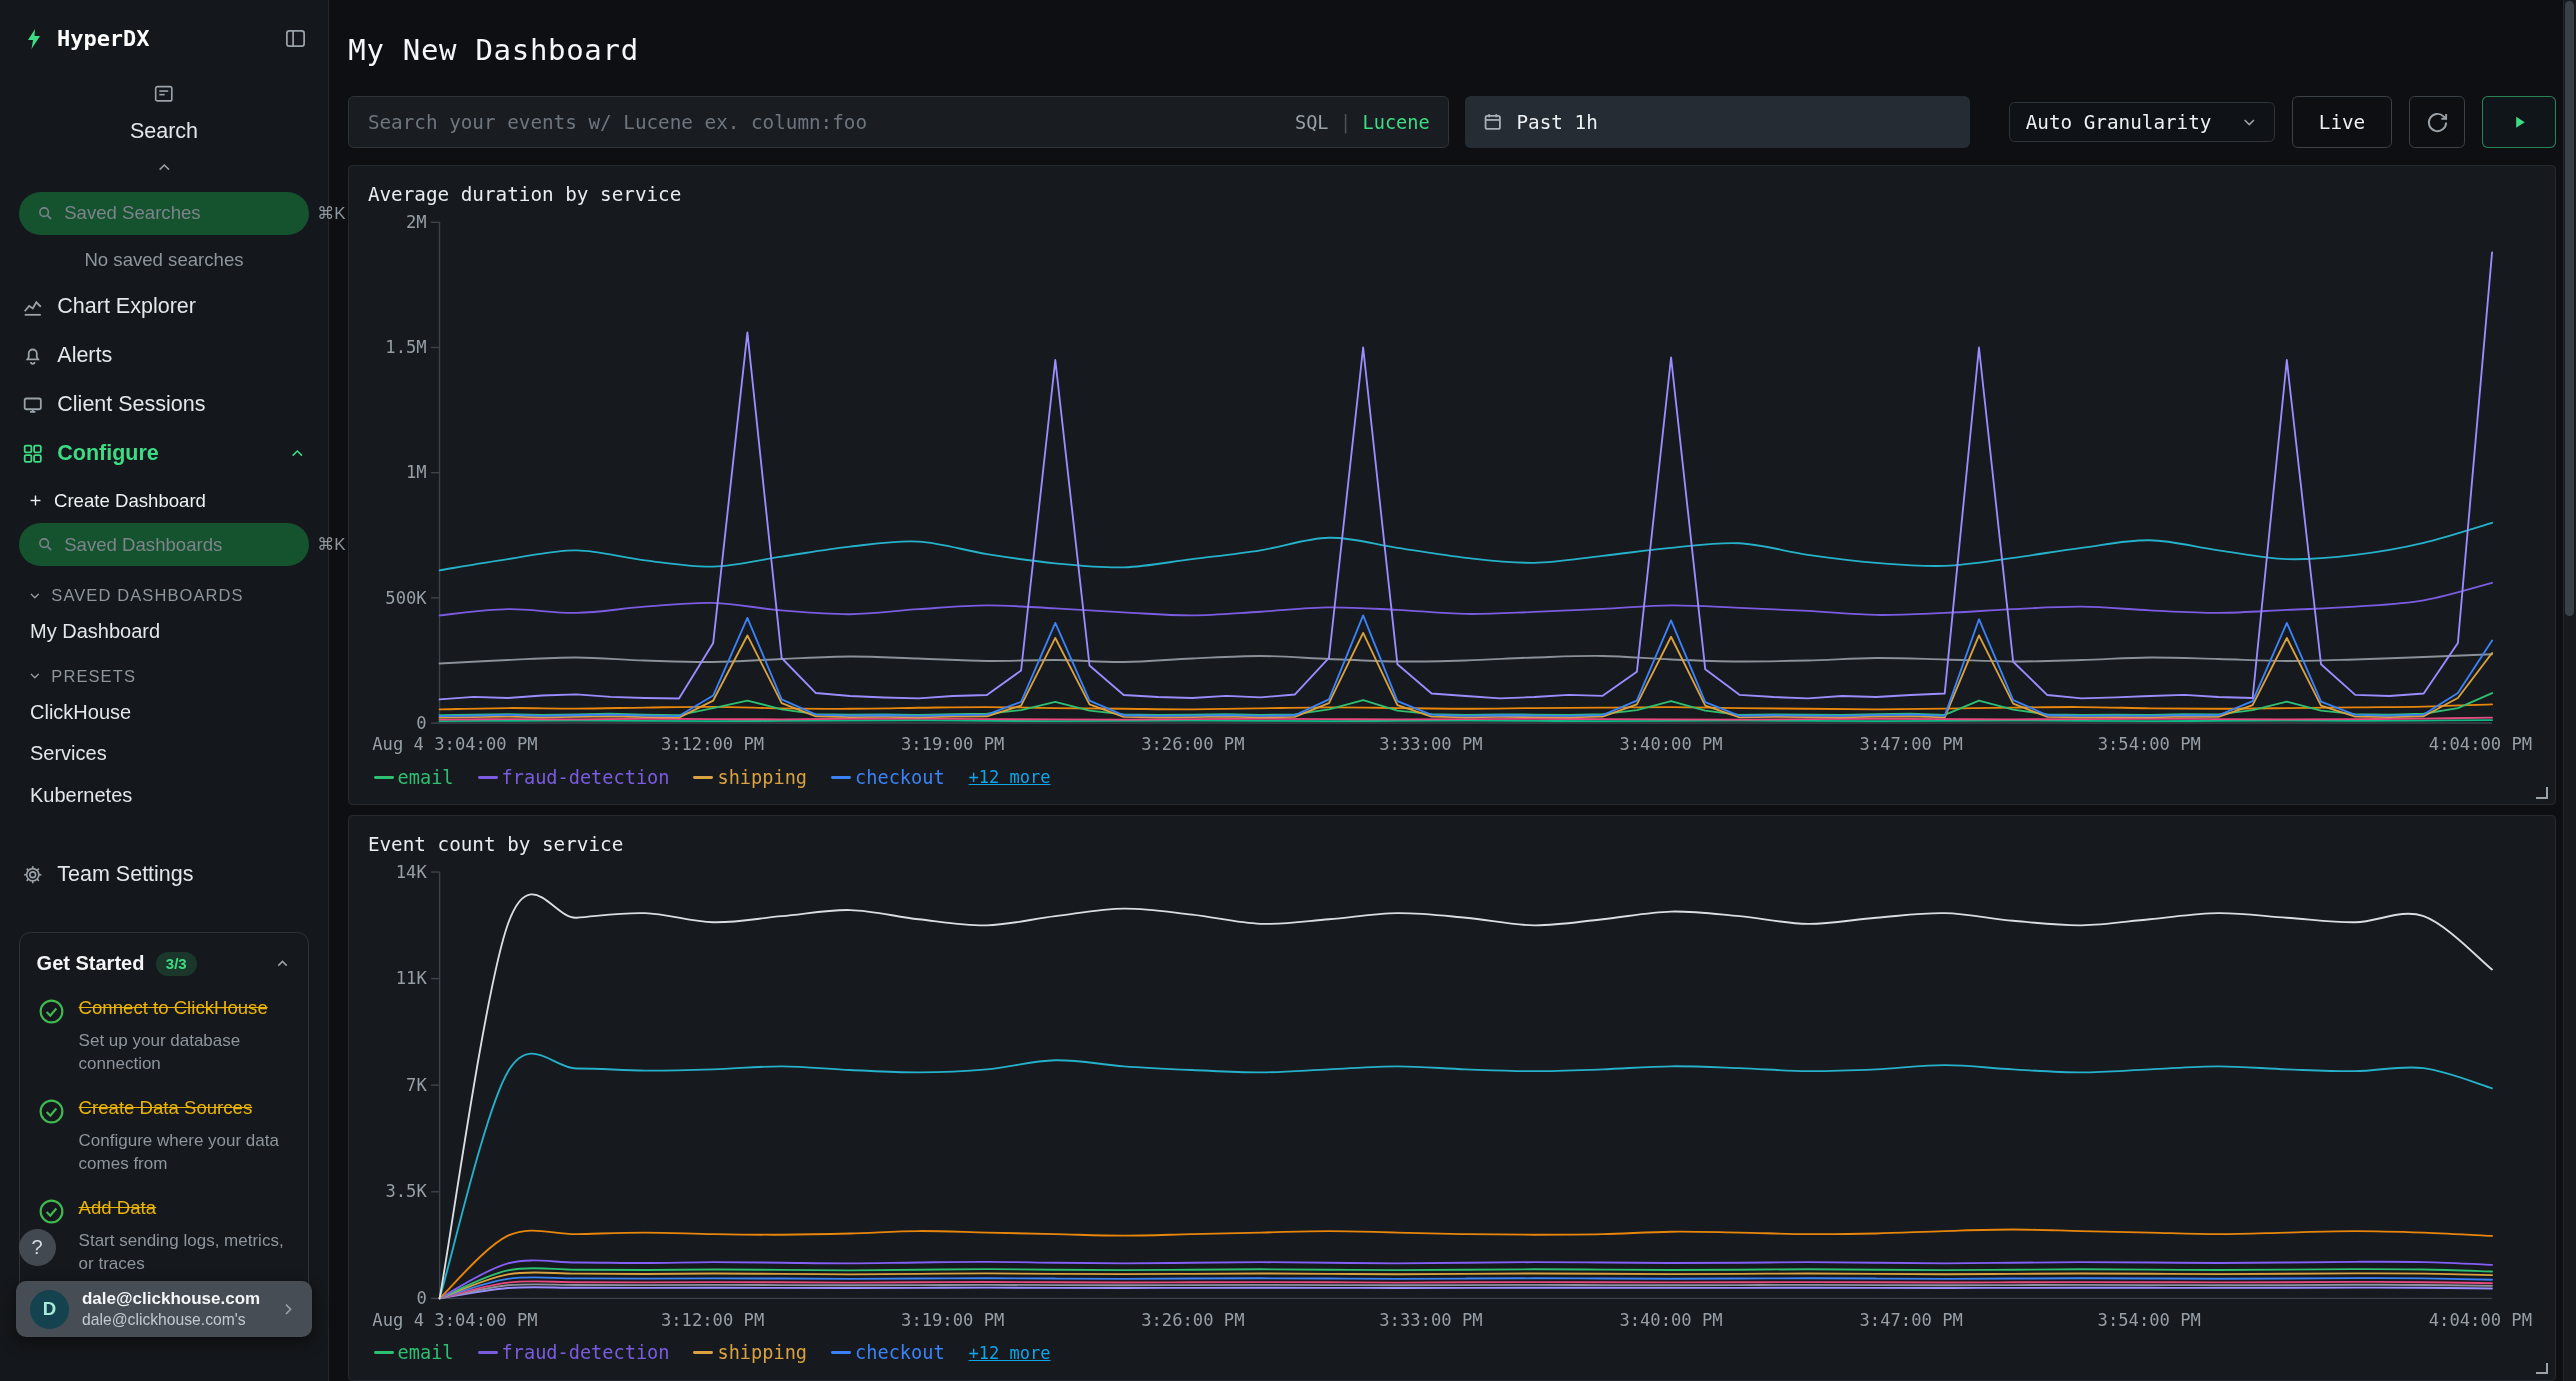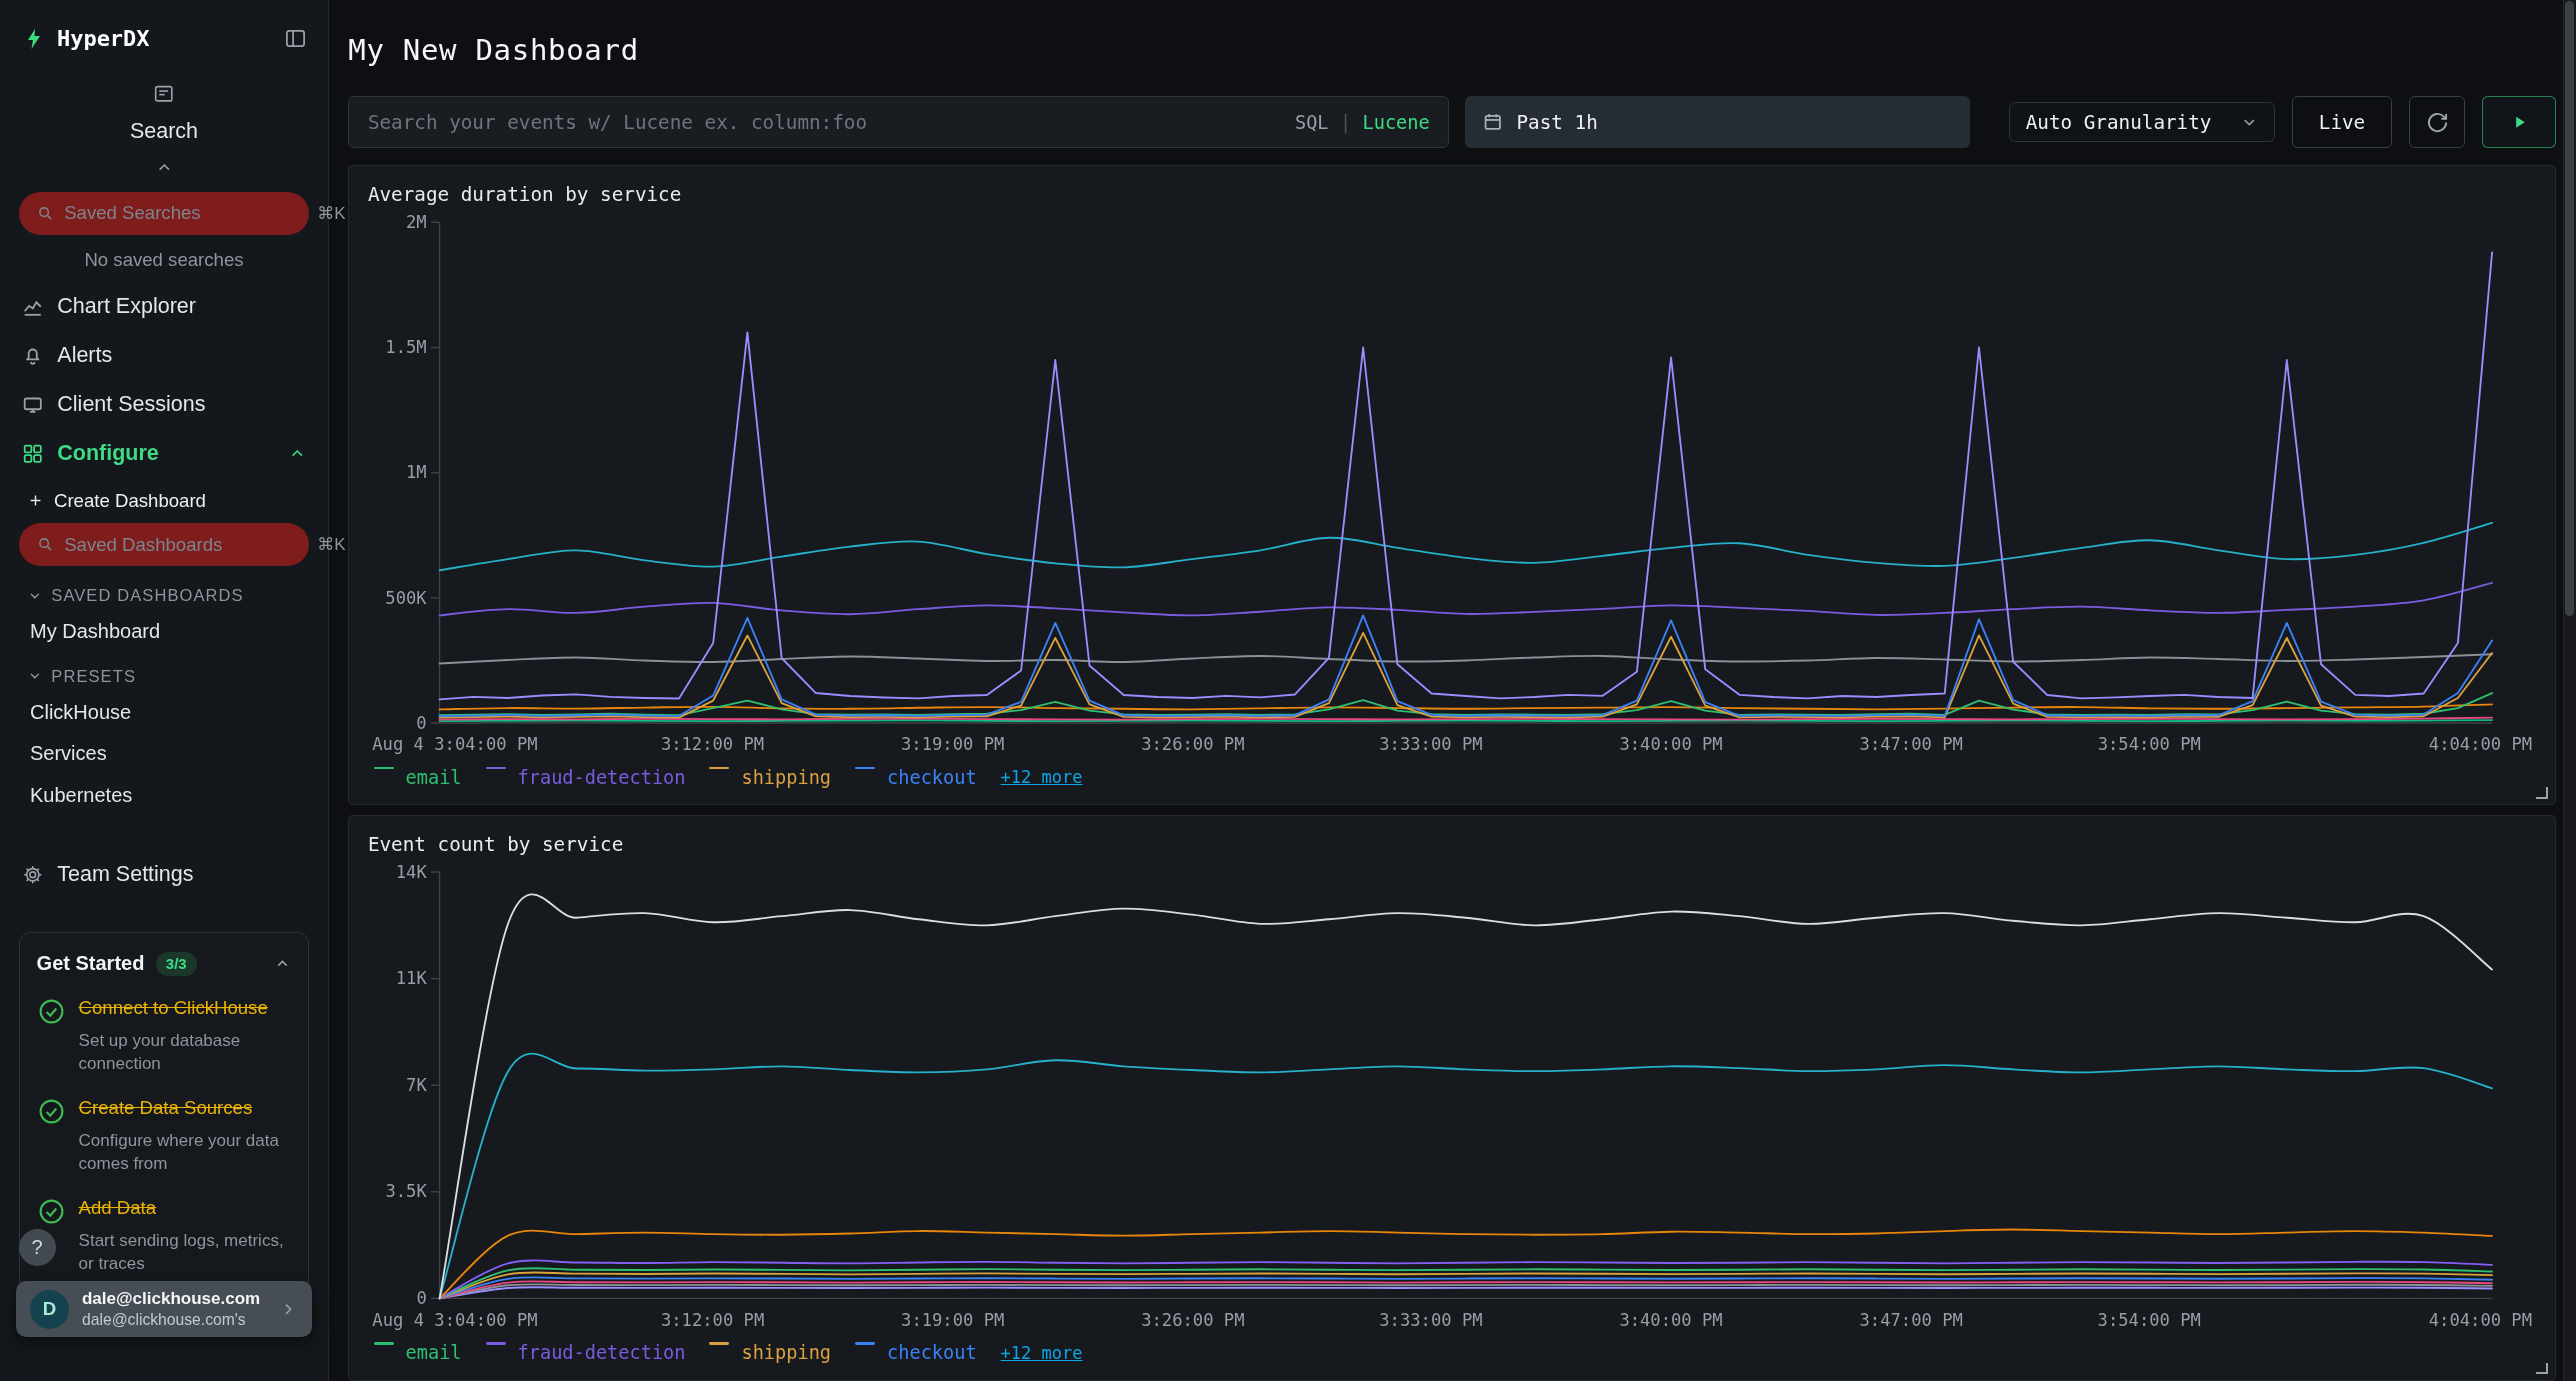--- a/index.html
+++ b/index.html
@@ -9,21 +9,21 @@
 
   
   .sidebar { width:329px; flex:none; background:#14171b; border-right:1.4px solid #23272d; position:relative; display:flex; flex-direction:column; }
   .sb-logo-row { display:flex; align-items:center; justify-content:space-between; padding:26px 21.5px 15.7px 21.5px; }
   .logo { display:flex; align-items:center; gap:11.4px; font-family:"DejaVu Sans Mono",monospace; font-weight:bold; font-size:22px; color:#ffffff; cursor:pointer; }
   .icon { color:#9aa2aa; display:flex; align-items:center; }
   .sb-row { display:flex; align-items:center; gap:14.3px; padding:12px 21.5px; font-size:21.5px; color:#e3e7ea; cursor:pointer; }
   .sb-row .grow { flex:1; }
   .sb-row.active { color:#3ddc84; font-weight:bold; }
   .sb-row.active .icon { color:#3ddc84; }
-  .pill { margin:2.9px 18.6px 5.7px 18.6px; height:43px; background:#7f1d1d; border-radius:23px; display:flex; align-items:center; gap:10px; padding:0 17px; }
+  .pill { margin:2.9px 18.6px 5.7px 18.6px; height:43px; background:#14532d; border-radius:23px; display:flex; align-items:center; gap:10px; padding:0 17px; }
   .pill input { flex:1; background:transparent; border:none; outline:none; color:#d9dee3; font-size:18.6px; font-family:"Liberation Sans",sans-serif; }
   .pill input::placeholder { color:#7c848d; }
   .kbd { color:#8d959d; font-size:17px; flex:none; }
   .muted-center { text-align:center; color:#8d959d; font-size:18.6px; padding:8.6px 0 11.4px 0; }
   .create-row { display:flex; align-items:center; gap:10px; padding:11.4px 21.5px 8.6px 27px; font-size:18.6px; color:#eef1f3; cursor:pointer; }
   .group-head { display:flex; align-items:center; gap:8.6px; padding:14.3px 21.5px 5.7px 27px; color:#8d959d; font-size:16.5px; letter-spacing:1.1px; cursor:pointer; }
   .group-item { padding:9.3px 21.5px 9.3px 30px; font-size:20px; color:#e3e7ea; cursor:pointer; }
   .team-row { margin-top:34px; }
 
   .get-started { margin:33px 18.6px 0 18.6px; border:1.4px solid #2e343b; border-radius:11.4px; padding:18.6px 17px 17px 17px; background:#15181c; }
@@ -62,21 +62,21 @@
   .btn.iconbtn { width:56px; color:#c9cfd5; }
   .btn.playbtn { width:74px; border-color:rgba(61,220,132,0.55); color:#3ddc84; background:#10151a; }
 
   .panel { position:relative; background:#16191e; border:1.4px solid #262a30; border-radius:4.3px; display:flex; flex-direction:column; padding:15.7px 18.6px 11.4px 18.6px; }
   .panel1 { margin-top:17px; height:653px; }
   .panel2 { margin-top:10px; height:577px; }
   .panel-title { font-family:"DejaVu Sans Mono",monospace; font-size:19.3px; color:#e9edf0; height:26px; line-height:26px; }
   .chart { flex:1; position:relative; margin-top:4.3px; cursor:crosshair; }
   .chart svg { position:absolute; inset:0; }
   .legend { display:flex; gap:24px; align-items:center; font-family:"DejaVu Sans Mono",monospace; font-size:18.6px; height:31.5px; padding-left:5.7px; }
-  .legend .item { display:flex; gap:12px; cursor:pointer; }
+  .legend .item { display:flex; gap:4px; align-items:center; cursor:pointer; }
   .legend .dash { width:20px; height:2.9px; border-radius:1.4px; }
   .legend .more { color:#0ea5e9; text-decoration:underline; font-size:17px; cursor:pointer; }
   .resize-handle { position:absolute; right:7.2px; bottom:5.7px; width:11.4px; height:11.4px; border-right:2.1px solid #9aa2aa; border-bottom:2.1px solid #9aa2aa; cursor:nwse-resize; }
 
   .scrollbar { position:absolute; right:0; top:0; width:13px; height:100%; background:#17191d; border-left:0.7px solid #23262b; z-index:10; }
   .scroll-thumb { position:absolute; top:1.4px; right:2.1px; width:8.6px; height:615px; background:#3b4047; border-radius:4.3px; cursor:grab; }
 </style>
 </head>
 <body>
 

